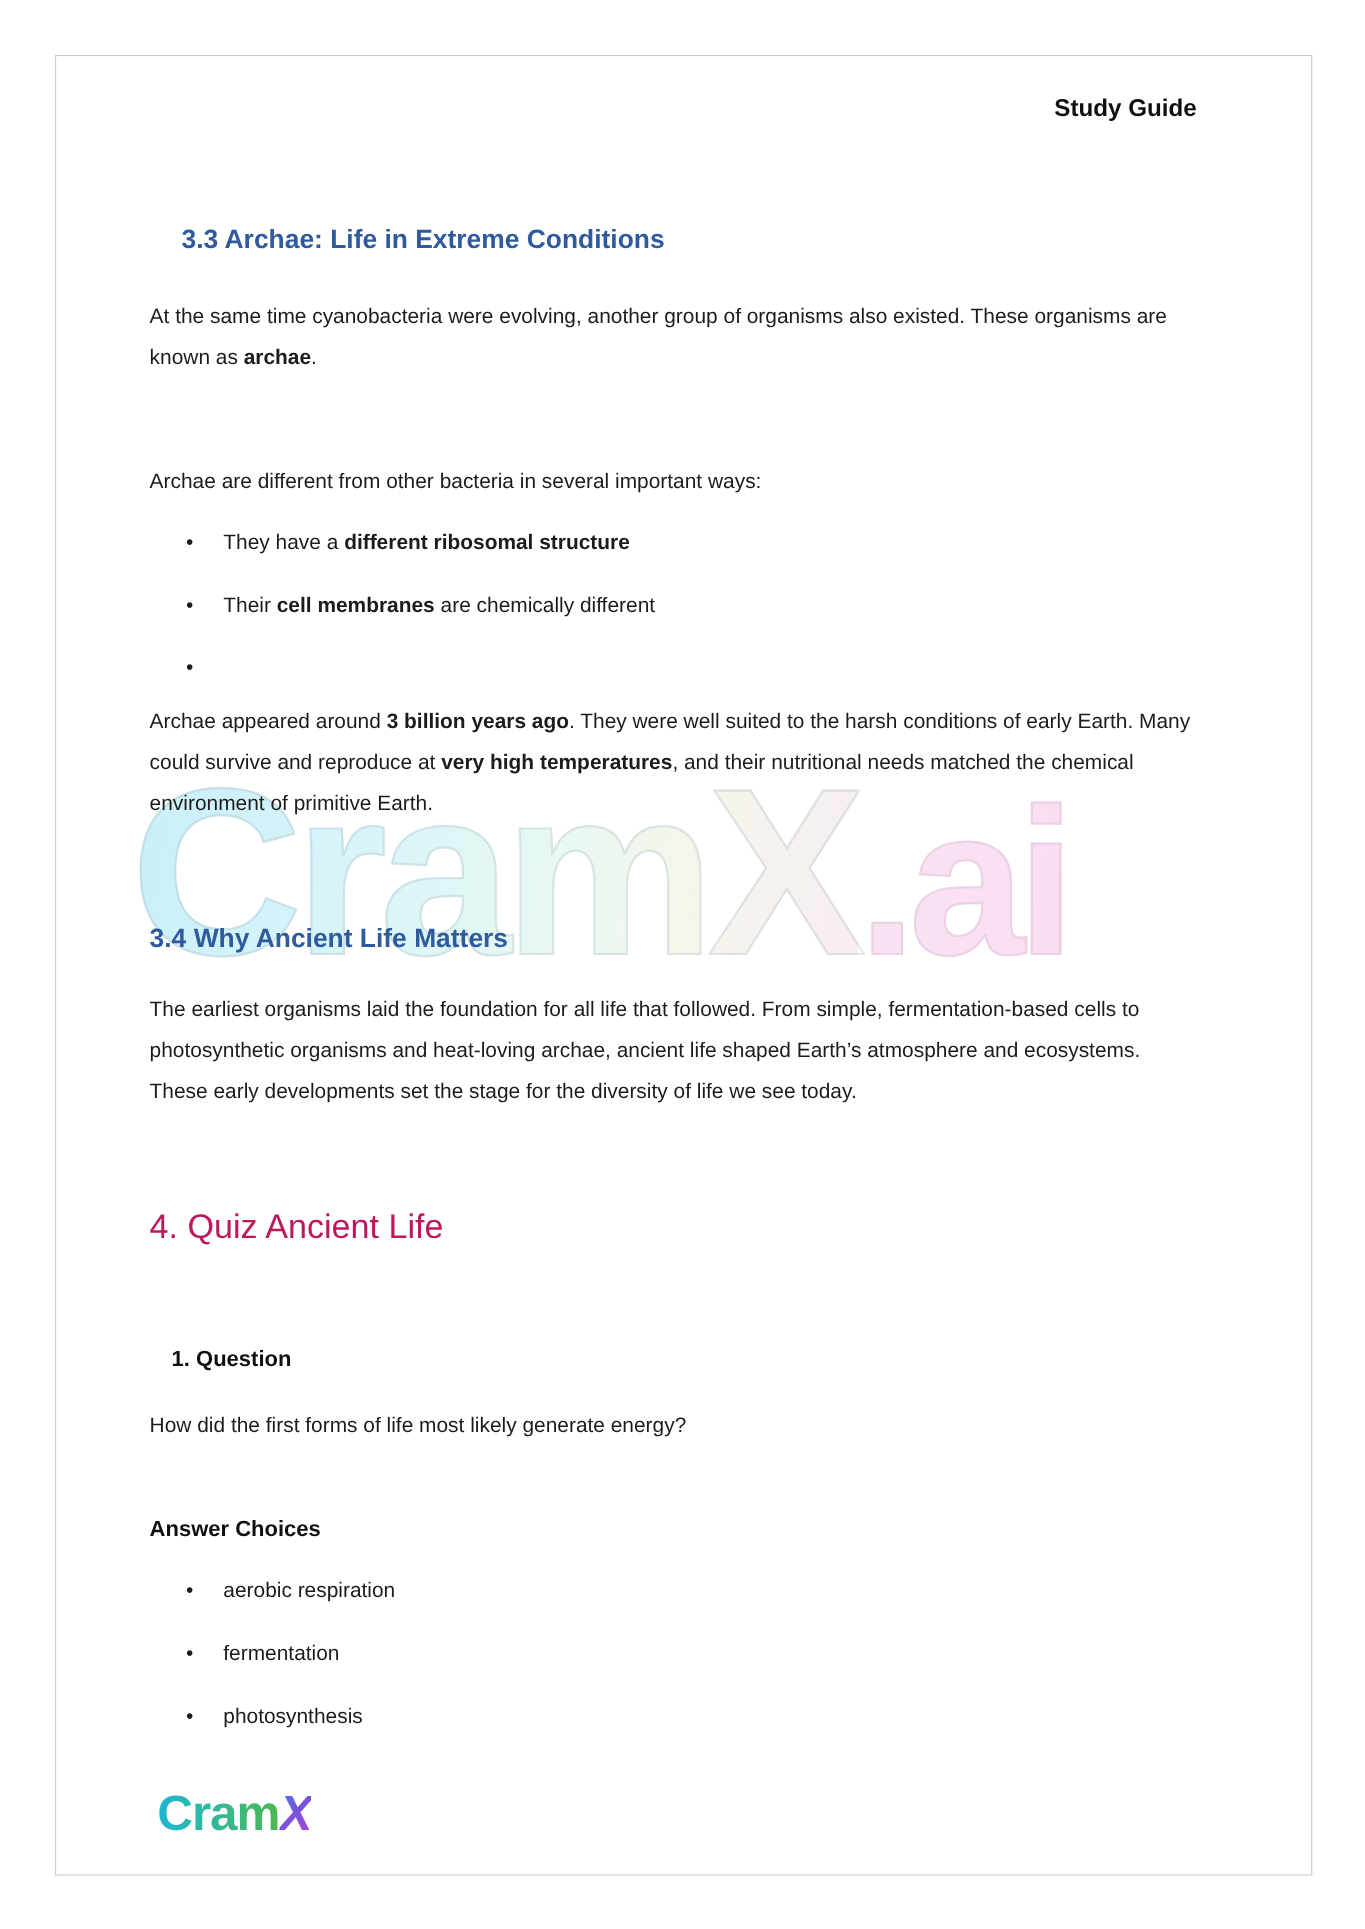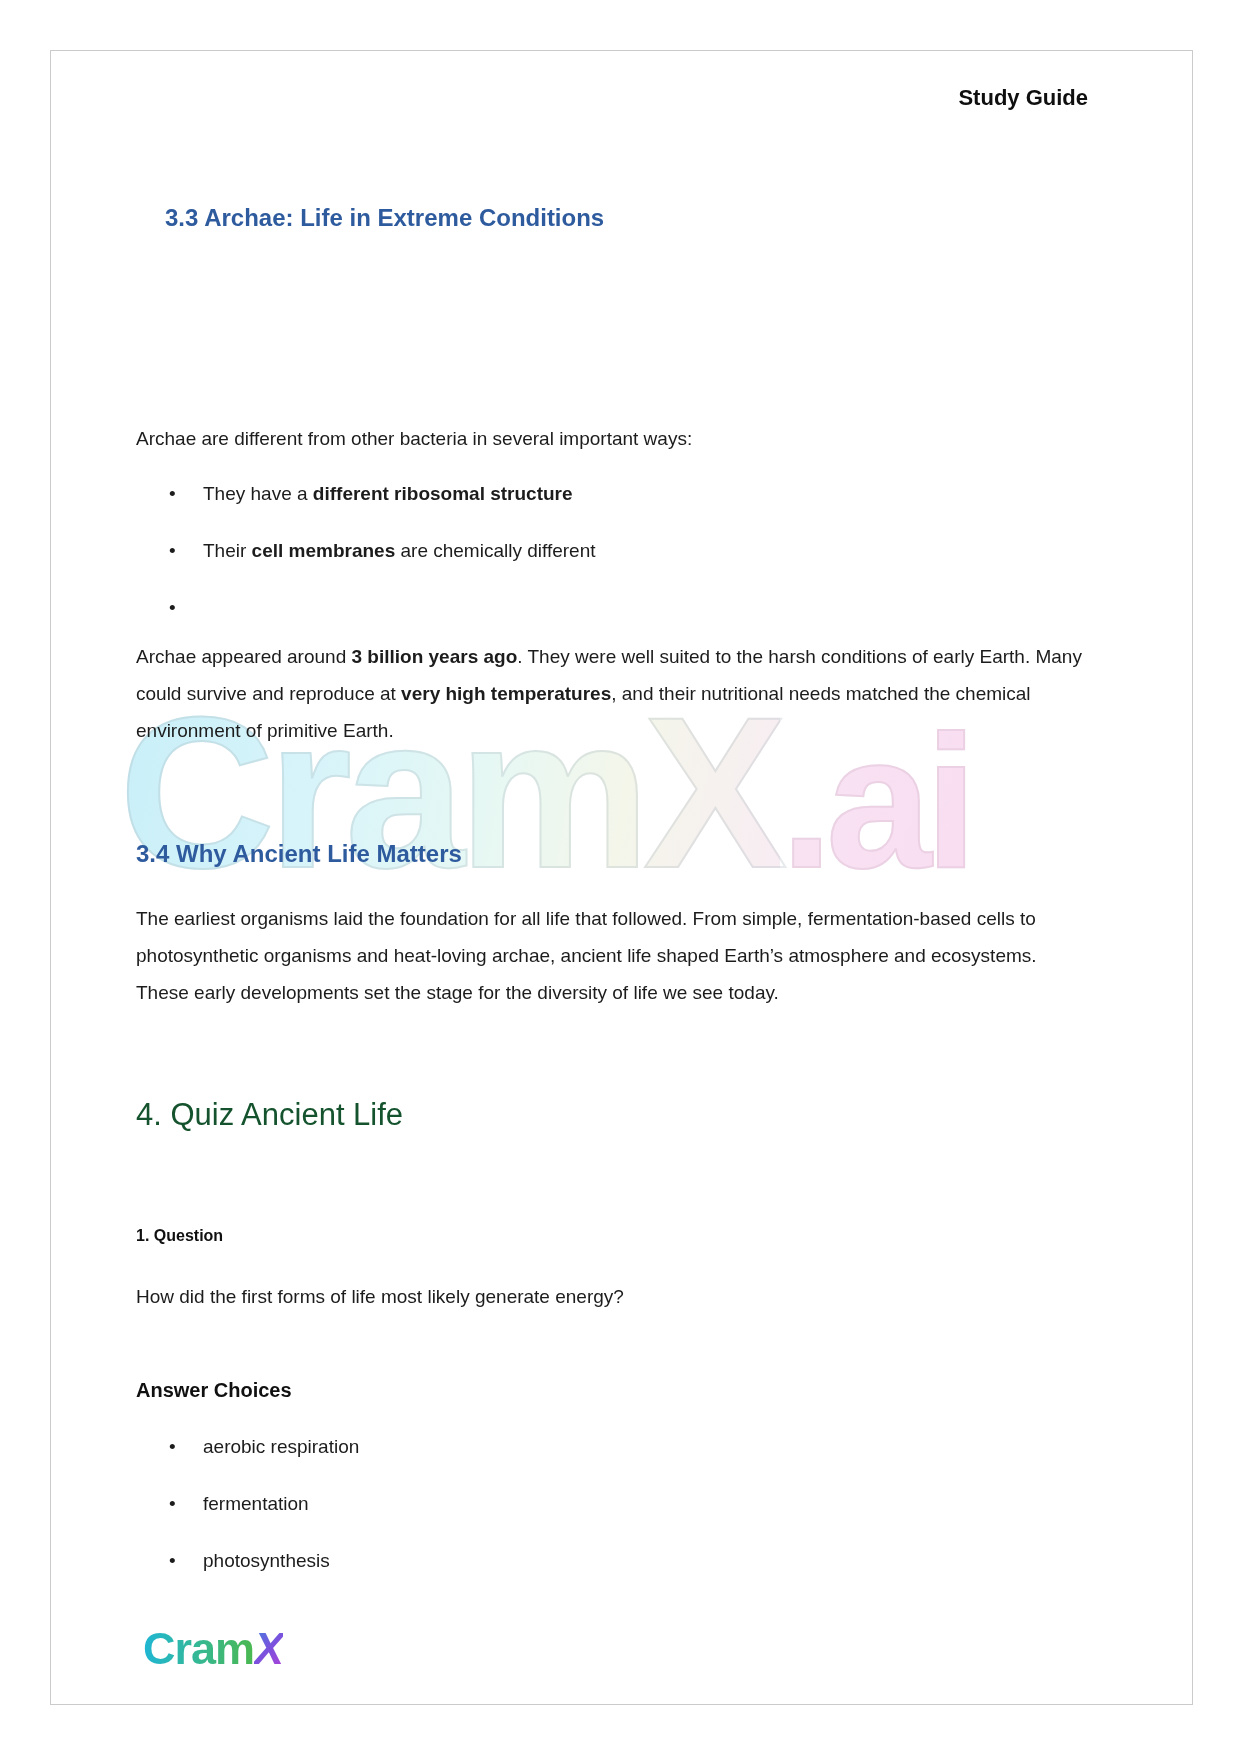--- a/index.html
+++ b/index.html
@@ -11,27 +11,27 @@
     position:absolute;left:50px;top:50px;width:1141px;height:1653px;
     border:1px solid #cbcbcb;background:#ffffff;
   }
   .abs{position:absolute;left:85px;right:104px;z-index:1;}
   .body-text{font-size:19px;line-height:37px;color:#1c1c1c;}
   .b{font-weight:700;}
   .doc-title{top:34px;text-align:right;font-size:22px;font-weight:700;color:#0f0f0f;}
   .h-blue{color:#2e5b9e;font-weight:700;font-size:24px;line-height:30px;}
   .h33{top:152px;margin-left:29px;}
   .h34{top:788px;}
-  .h-quiz{top:1045px;color:#14532d;font-weight:400;font-size:31px;line-height:38px;}
+  .h-quiz{top:1045px;color:#be185d;font-weight:400;font-size:31px;line-height:38px;}
   .p1{top:219px;}
   .p2{top:369px;}
   .list1{top:424px;}
   .p3{top:587px;}
   .p4{top:849px;}
-  .q-label{top:1172px;font-size:16px;line-height:26px;font-weight:700;color:#101010;}
+  .q-label{top:1172px;font-size:20px;line-height:26px;font-weight:700;color:#101010;margin-left:20px;}
   .q-text{top:1227px;}
   .a-label{top:1326px;font-size:20px;line-height:26px;font-weight:700;color:#101010;}
   .choices{top:1377px;}
   .li{display:flex;padding-left:33px;margin-bottom:20px;}
   .li .dot{width:34px;flex:0 0 34px;}
   .watermark{
     position:absolute;left:68px;top:633px;z-index:0;white-space:nowrap;
     font-weight:700;font-size:216px;line-height:1;letter-spacing:-7px;
   }
   .wm-main{
@@ -60,20 +60,21 @@
 <body>
 
 <div class="page-frame">
 
   <div class="watermark"><span class="wm-main">CramX</span><span class="wm-suffix">.ai</span></div>
 
   <div class="abs doc-title">Study Guide</div>
 
   <div class="abs h-blue h33">3.3 Archae: Life in Extreme Conditions</div>
 
+  <div class="abs body-text p1"><span>At the same time cyanobacteria were evolving, another group of organisms also existed. These organisms are known as </span><span class="b">archae</span><span>.</span></div>
 
   <div class="abs body-text p2">Archae are different from other bacteria in several important ways:</div>
 
   <div class="abs body-text list1">
     <div class="li">
       <span class="dot">•</span>
       <span><span>They have a </span><span class="b">different ribosomal structure</span><span></span></span>
     </div>
     <div class="li">
       <span class="dot">•</span>

